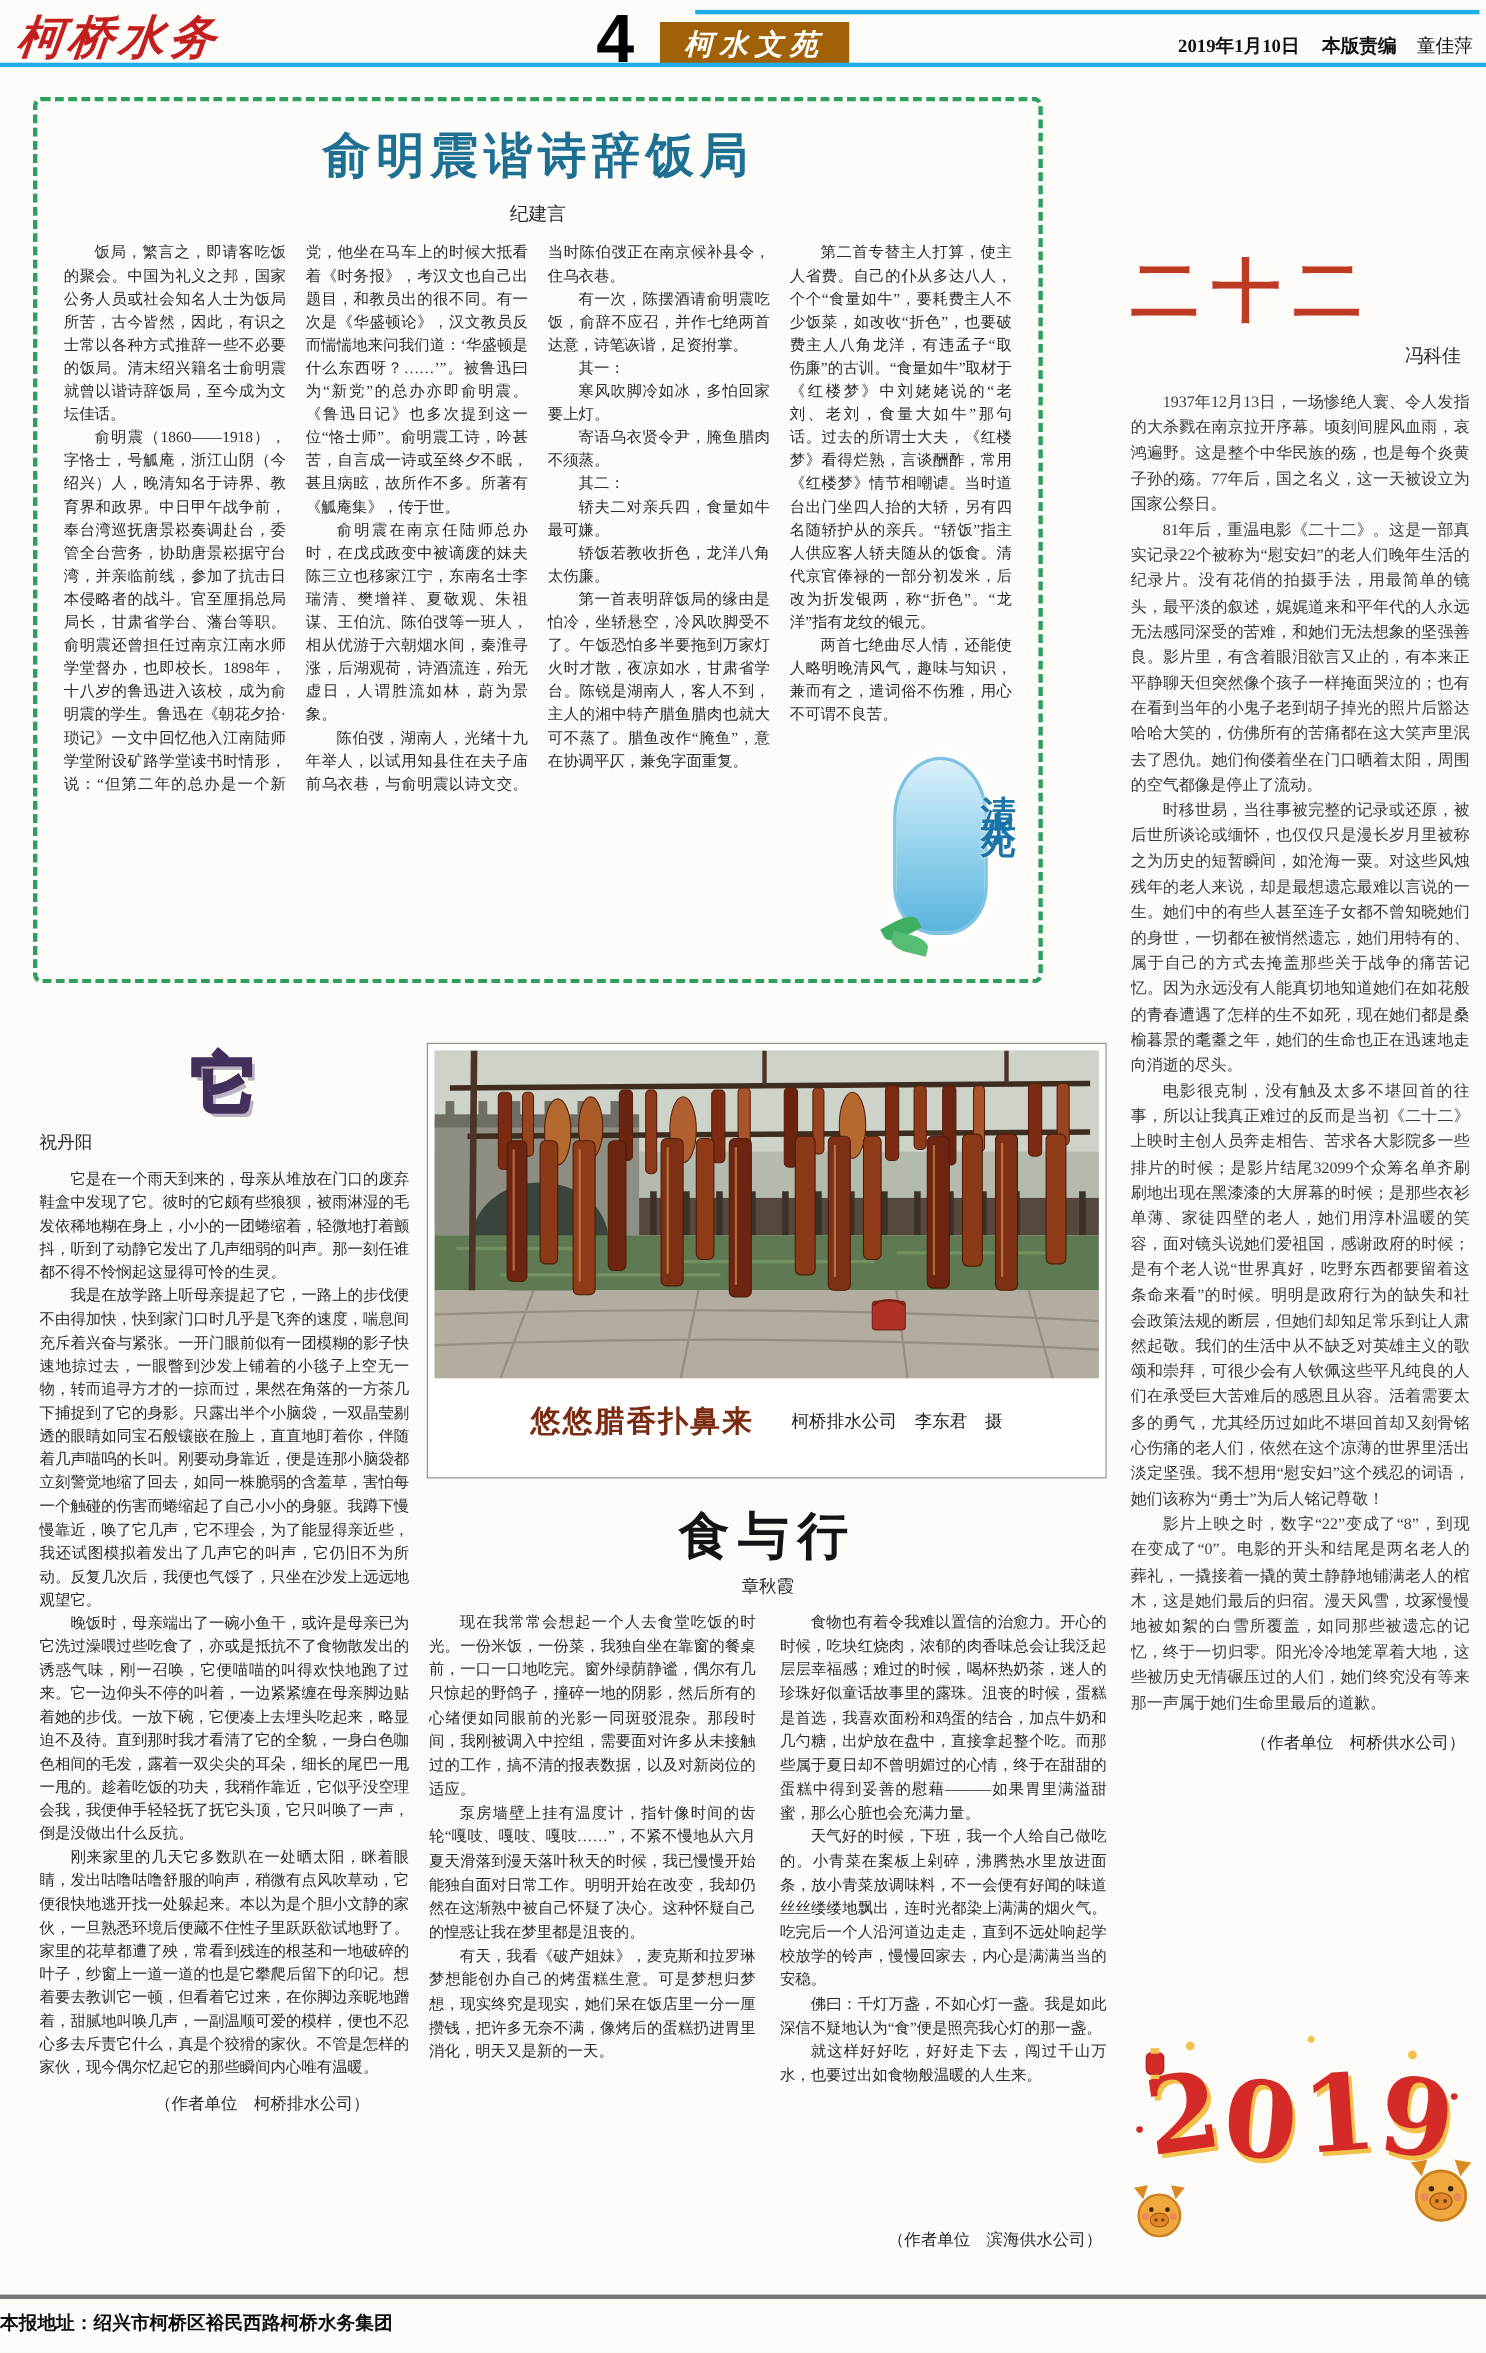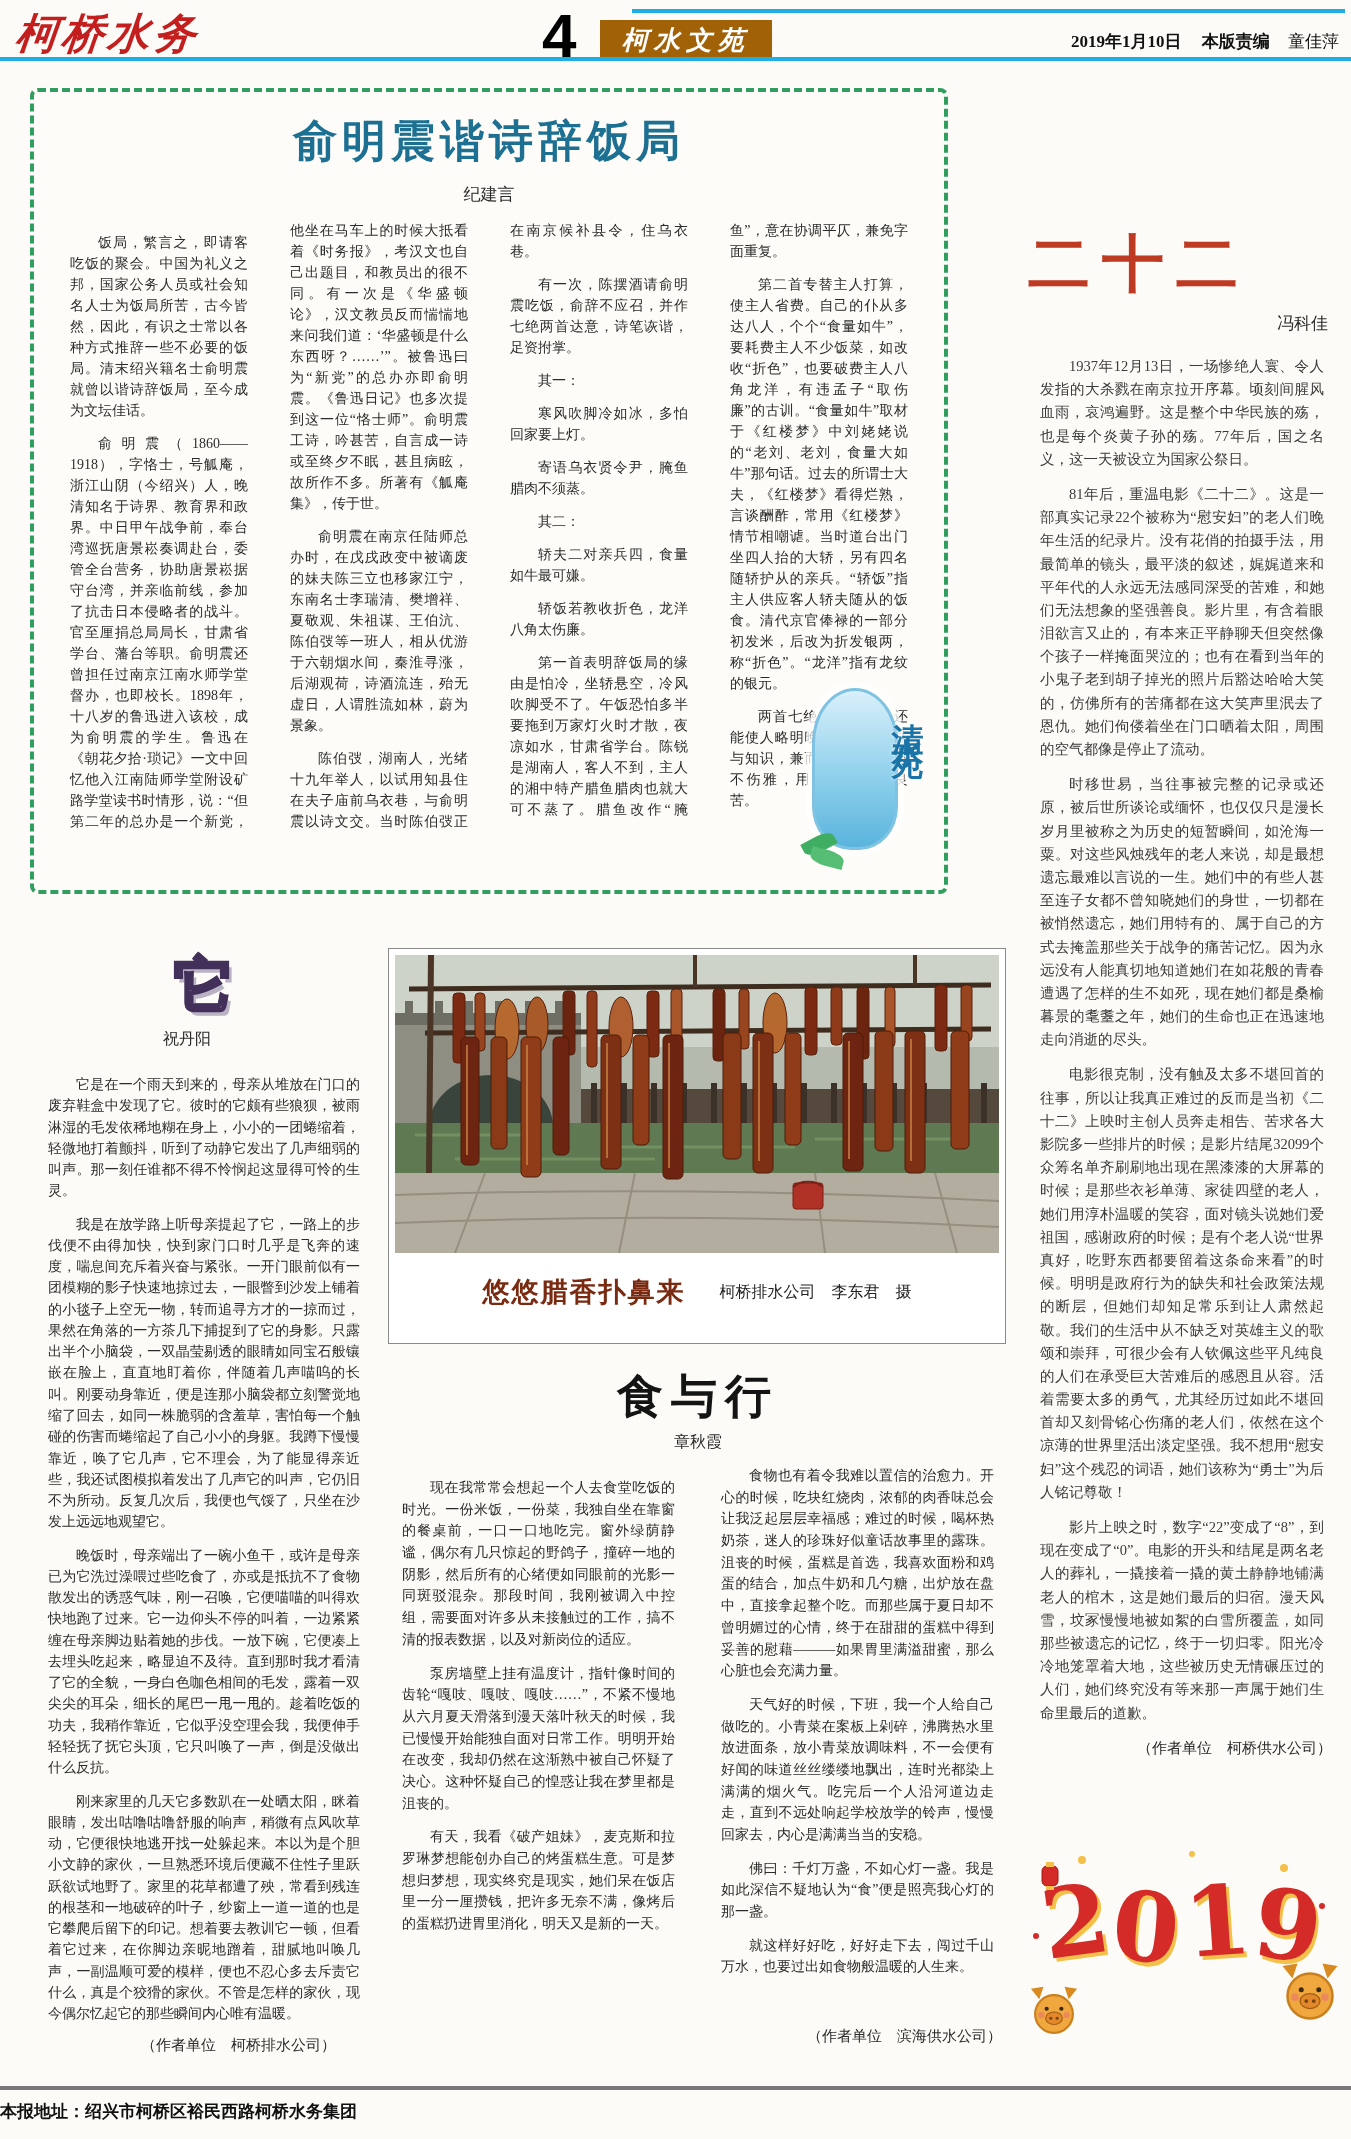--- a/index.html
+++ b/index.html
@@ -22,21 +22,21 @@
   .dateline .ed-label{margin-left:16px;}
 
   
   .main-box{position:absolute;left:30px;top:88px;width:918px;height:806px;box-sizing:border-box;
             border:4px dashed #2f9e5f;border-radius:8px;background:#fdfcf8;padding:12px 24px 16px;}
   .main-title{text-align:center;font-family:"Liberation Sans",sans-serif;font-weight:bold;
             font-size:44px;color:#1e7093;letter-spacing:5px;margin:8px 0 12px;}
   .main-author{text-align:center;font-size:17px;margin:0 0 14px;}
   .main-cols{column-count:4;column-gap:18px;height:648px;overflow:hidden;font-size:14px;
             line-height:1.5;text-align:justify;}
-  p.para{margin:12px;text-indent:2em;}
+  p.para{margin:0;text-indent:2em;}
 
   .stamp{position:absolute;right:44px;bottom:22px;width:96px;height:180px;z-index:3;}
   .stamp-blob{position:absolute;left:8px;top:0;width:80px;height:156px;
             border-radius:44px 44px 40px 40px/56px 56px 44px 44px;
             background:linear-gradient(180deg,#d9f0fa,#8fd0ec 55%,#5ab4dd);
             border:3px solid #7fc3e2;box-shadow:0 0 0 6px rgba(255,255,255,.75);}
   .stamp-text{position:absolute;left:0;top:10px;width:96px;text-align:center;
             writing-mode:vertical-rl;text-orientation:upright;font-weight:bold;font-size:32px;
             color:#1a74a8;letter-spacing:12px;left:30px;text-shadow:0 0 3px #fff;}
   .leaf{position:absolute;width:34px;height:16px;background:#3fae62;border-radius:0 50% 0 50%;}
@@ -49,21 +49,21 @@
   .right-author{text-align:right;font-size:17px;margin:6px 8px 20px 0;}
   .right-body{font-size:14.5px;line-height:1.6;text-align:justify;color:#3a3a3a;}
   .byline{text-align:right;font-size:15px;margin-top:14px;padding-right:4px;}
 
   
   .it-art{position:absolute;left:36px;top:946px;width:336px;height:1134px;}
   .it-title{text-align:center;font-family:"Liberation Sans",sans-serif;font-weight:bold;font-size:60px;
             color:#fff;-webkit-text-stroke:3px #42305a;
             text-shadow:4px 5px 0 #b9b3c4, -1px -1px 0 #42305a,1px -1px 0 #42305a,-1px 1px 0 #42305a,1px 1px 0 #42305a;
             margin:0 0 2px;}
-  .it-author{text-align:center;font-size:16px;margin:2px 34px 24px 0;}
+  .it-author{text-align:left;font-size:16px;margin:2px 34px 12px 0;}
   .it-body{font-size:14px;line-height:1.52;text-align:justify;}
   .it-byline{text-align:right;font-size:15px;margin-top:12px;padding-right:36px;}
 
   
   .photo-box{position:absolute;left:388px;top:948px;width:618px;height:396px;box-sizing:border-box;
             border:1px solid #8a8a8a;background:#fff;padding:6px;}
   .photo-svg{width:100%;height:298px;display:block;background:#cdd3c9;}
   .photo-caption{display:flex;align-items:center;justify-content:center;gap:34px;height:78px;}
   .cap-title{font-family:"Liberation Sans",sans-serif;font-weight:bold;font-size:27px;color:#7a2a10;
             letter-spacing:2px;}

